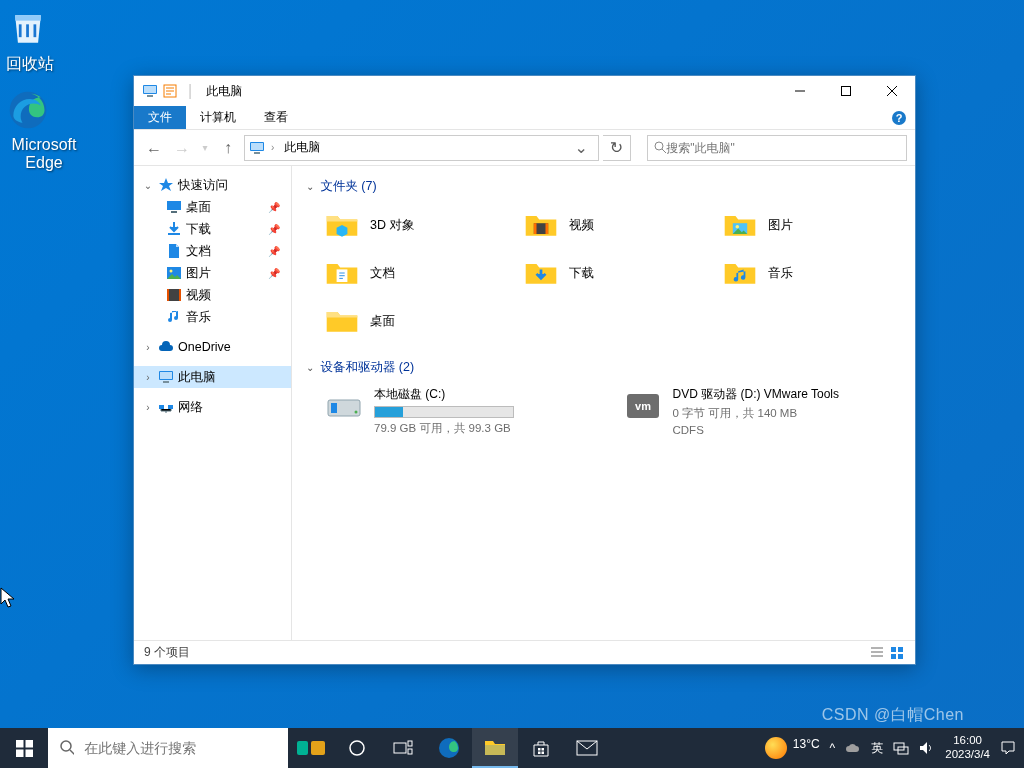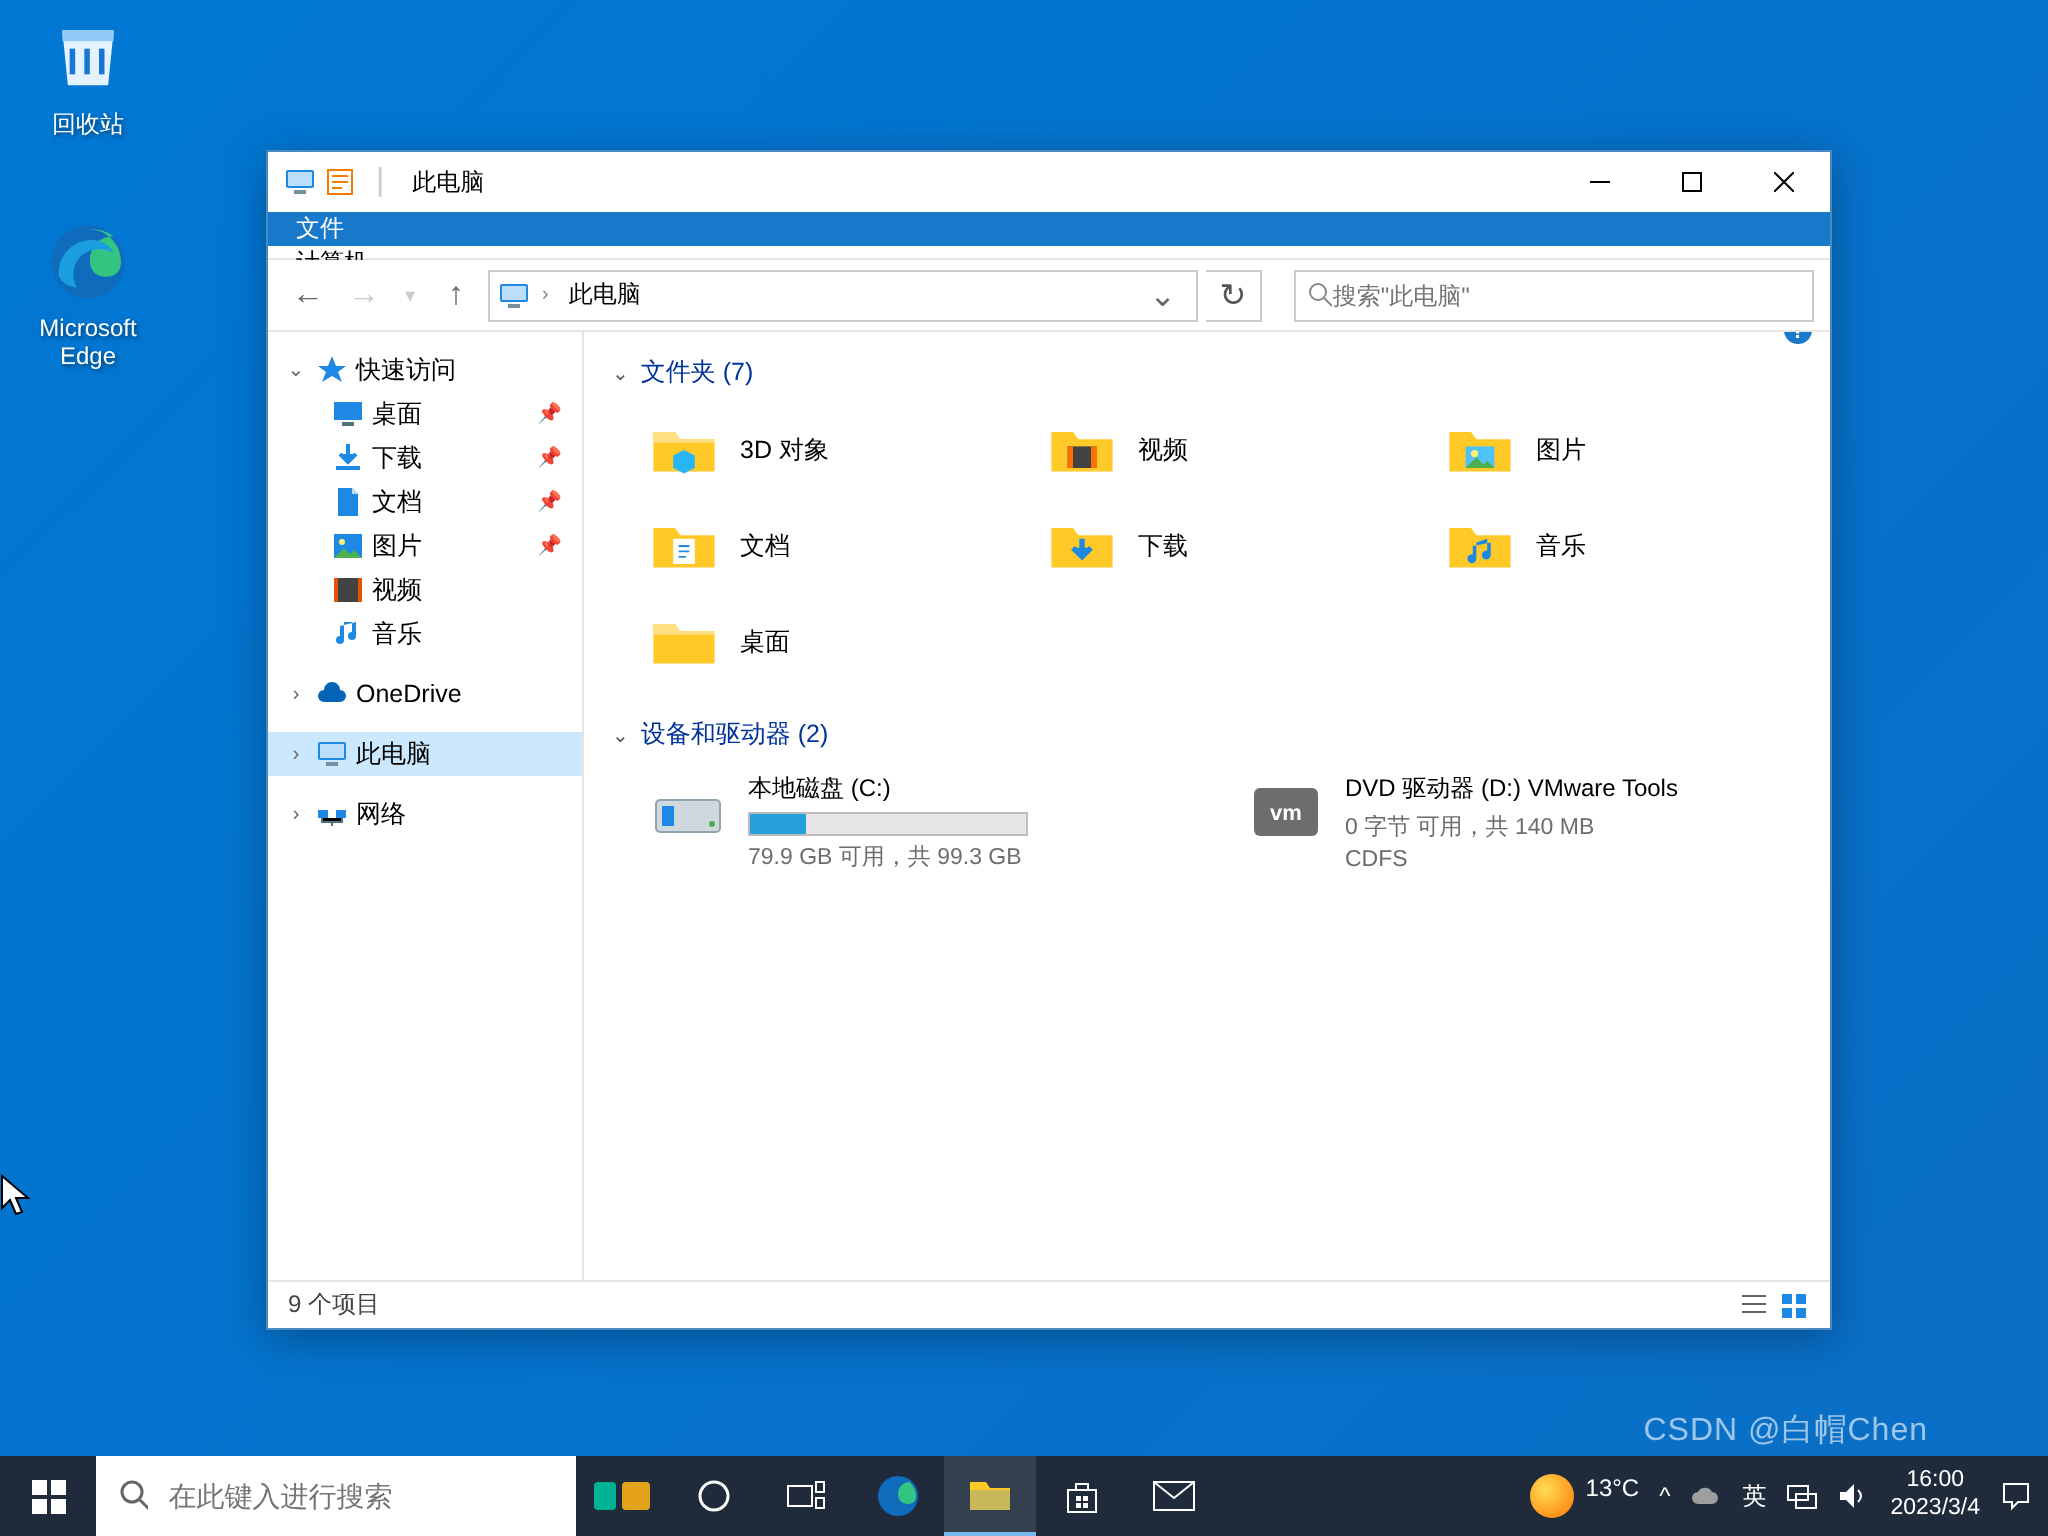--- a/index.html
+++ b/index.html
@@ -1,31 +1,31 @@
 <!DOCTYPE html>
 <html><head>
 <meta charset="utf-8">
 <style>
 * { margin: 0; padding: 0; box-sizing: border-box; font-family: "Segoe UI", "Microsoft YaHei", sans-serif; }
 body { width: 1024px; height: 768px; background: linear-gradient(135deg, #0078d4 0%, #0a6ec5 100%); overflow: hidden; position: relative; }
 
 
-.desktop-icon { position: absolute; width: 76px; display: flex; flex-direction: column; align-items: center; color: #fff; font-size: 12px; text-align: center; text-shadow: 1px 1px 2px rgba(0,0,0,.5); cursor: pointer; }
+.desktop-icon { position: absolute; width: 76px; display: flex; flex-direction: column; align-items: flex-start; color: #fff; font-size: 16px; text-align: center; text-shadow: 1px 1px 2px rgba(0,0,0,.5); cursor: pointer; }
 .desktop-icon svg { width: 44px; height: 44px; margin-bottom: 4px; }
 
 
 .window { position: absolute; left: 133px; top: 75px; width: 783px; height: 590px; background: #fff; border: 1px solid #4a8ac2; box-shadow: 0 4px 20px rgba(0,0,0,.3); display: flex; flex-direction: column; }
 .titlebar { height: 30px; background: #fff; display: flex; align-items: center; padding-left: 8px; }
 .titlebar-icons { display: flex; gap: 4px; align-items: center; }
 .titlebar-title { font-size: 12px; margin-left: 8px; color: #000; }
 .titlebar-separator { color: #ccc; margin: 0 6px; }
 .window-controls { margin-left: auto; display: flex; }
 .wc-btn { width: 46px; height: 30px; display: flex; align-items: center; justify-content: center; cursor: pointer; }
 
-.ribbon-tabs { height: 24px; display: flex; align-items: stretch; background: #fff; border-bottom: 1px solid #e5e5e5; flex-direction: column; }
+.ribbon-tabs { height: 24px; display: flex; align-items: stretch; background: #fff; border-bottom: 1px solid #e5e5e5; }
 .ribbon-tab { padding: 0 14px; font-size: 12px; display: flex; align-items: center; cursor: pointer; color: #000; }
 .ribbon-tab.file { background: #1979ca; color: #fff; }
 .help-icon { margin-left: auto; width: 24px; display: flex; align-items: center; justify-content: center; color: #1979ca; cursor: pointer; padding-right: 8px; }
 
 .addr-row { height: 36px; display: flex; align-items: center; padding: 4px 8px; gap: 4px; background: #fff; border-bottom: 1px solid #e5e5e5; }
 .nav-btn { width: 24px; height: 24px; display: flex; align-items: center; justify-content: center; color: #666; cursor: pointer; }
 .nav-btn.disabled { color: #ccc; }
 .addr-bar { flex: 1; height: 26px; border: 1px solid #ccc; display: flex; align-items: center; padding: 0 4px; gap: 6px; }
 .addr-crumb { font-size: 12px; padding: 2px 4px; cursor: pointer; }
 .addr-drop { margin-left: auto; color: #666; padding: 0 6px; cursor: pointer; }
@@ -82,21 +82,21 @@
 <div class="desktop-icon" style="left:6px; top:6px">
   <svg viewBox="0 0 48 48">
       <path fill="#e3f2fd" d="M10 10h28l-3 30H13z"></path>
       <path fill="#90caf9" d="M10 10h28v6H10z"></path>
       <rect x="14" y="20" width="3" height="14" fill="#1976d2"></rect>
       <rect x="22" y="20" width="3" height="14" fill="#1976d2"></rect>
       <rect x="30" y="20" width="3" height="14" fill="#1976d2"></rect>
     </svg>
   <span>回收站</span>
 </div>
-<div class="desktop-icon" style="left:6px; top:109px">
+<div class="desktop-icon" style="left:6px; top:88px">
   <svg viewBox="0 0 48 48">
       <circle cx="24" cy="24" r="20" fill="#0f6cbd"></circle>
       <path fill="#33c481" d="M24 6c10 0 18 8 18 18 0 5-3 8-8 8-7 0-9-5-9-9 0-7 5-13 13-13-4-3-9-4-14-4z"></path>
       <path fill="#1b9de2" d="M8 30c0-10 8-18 18-18 6 0 10 3 12 7-2-1-5-2-8-2-8 0-14 6-14 14 0 3 1 5 2 7-6-1-10-4-10-8z"></path>
     </svg>
   <span>Microsoft Edge</span>
 </div>
 
 <div class="window">
   <div class="titlebar">

